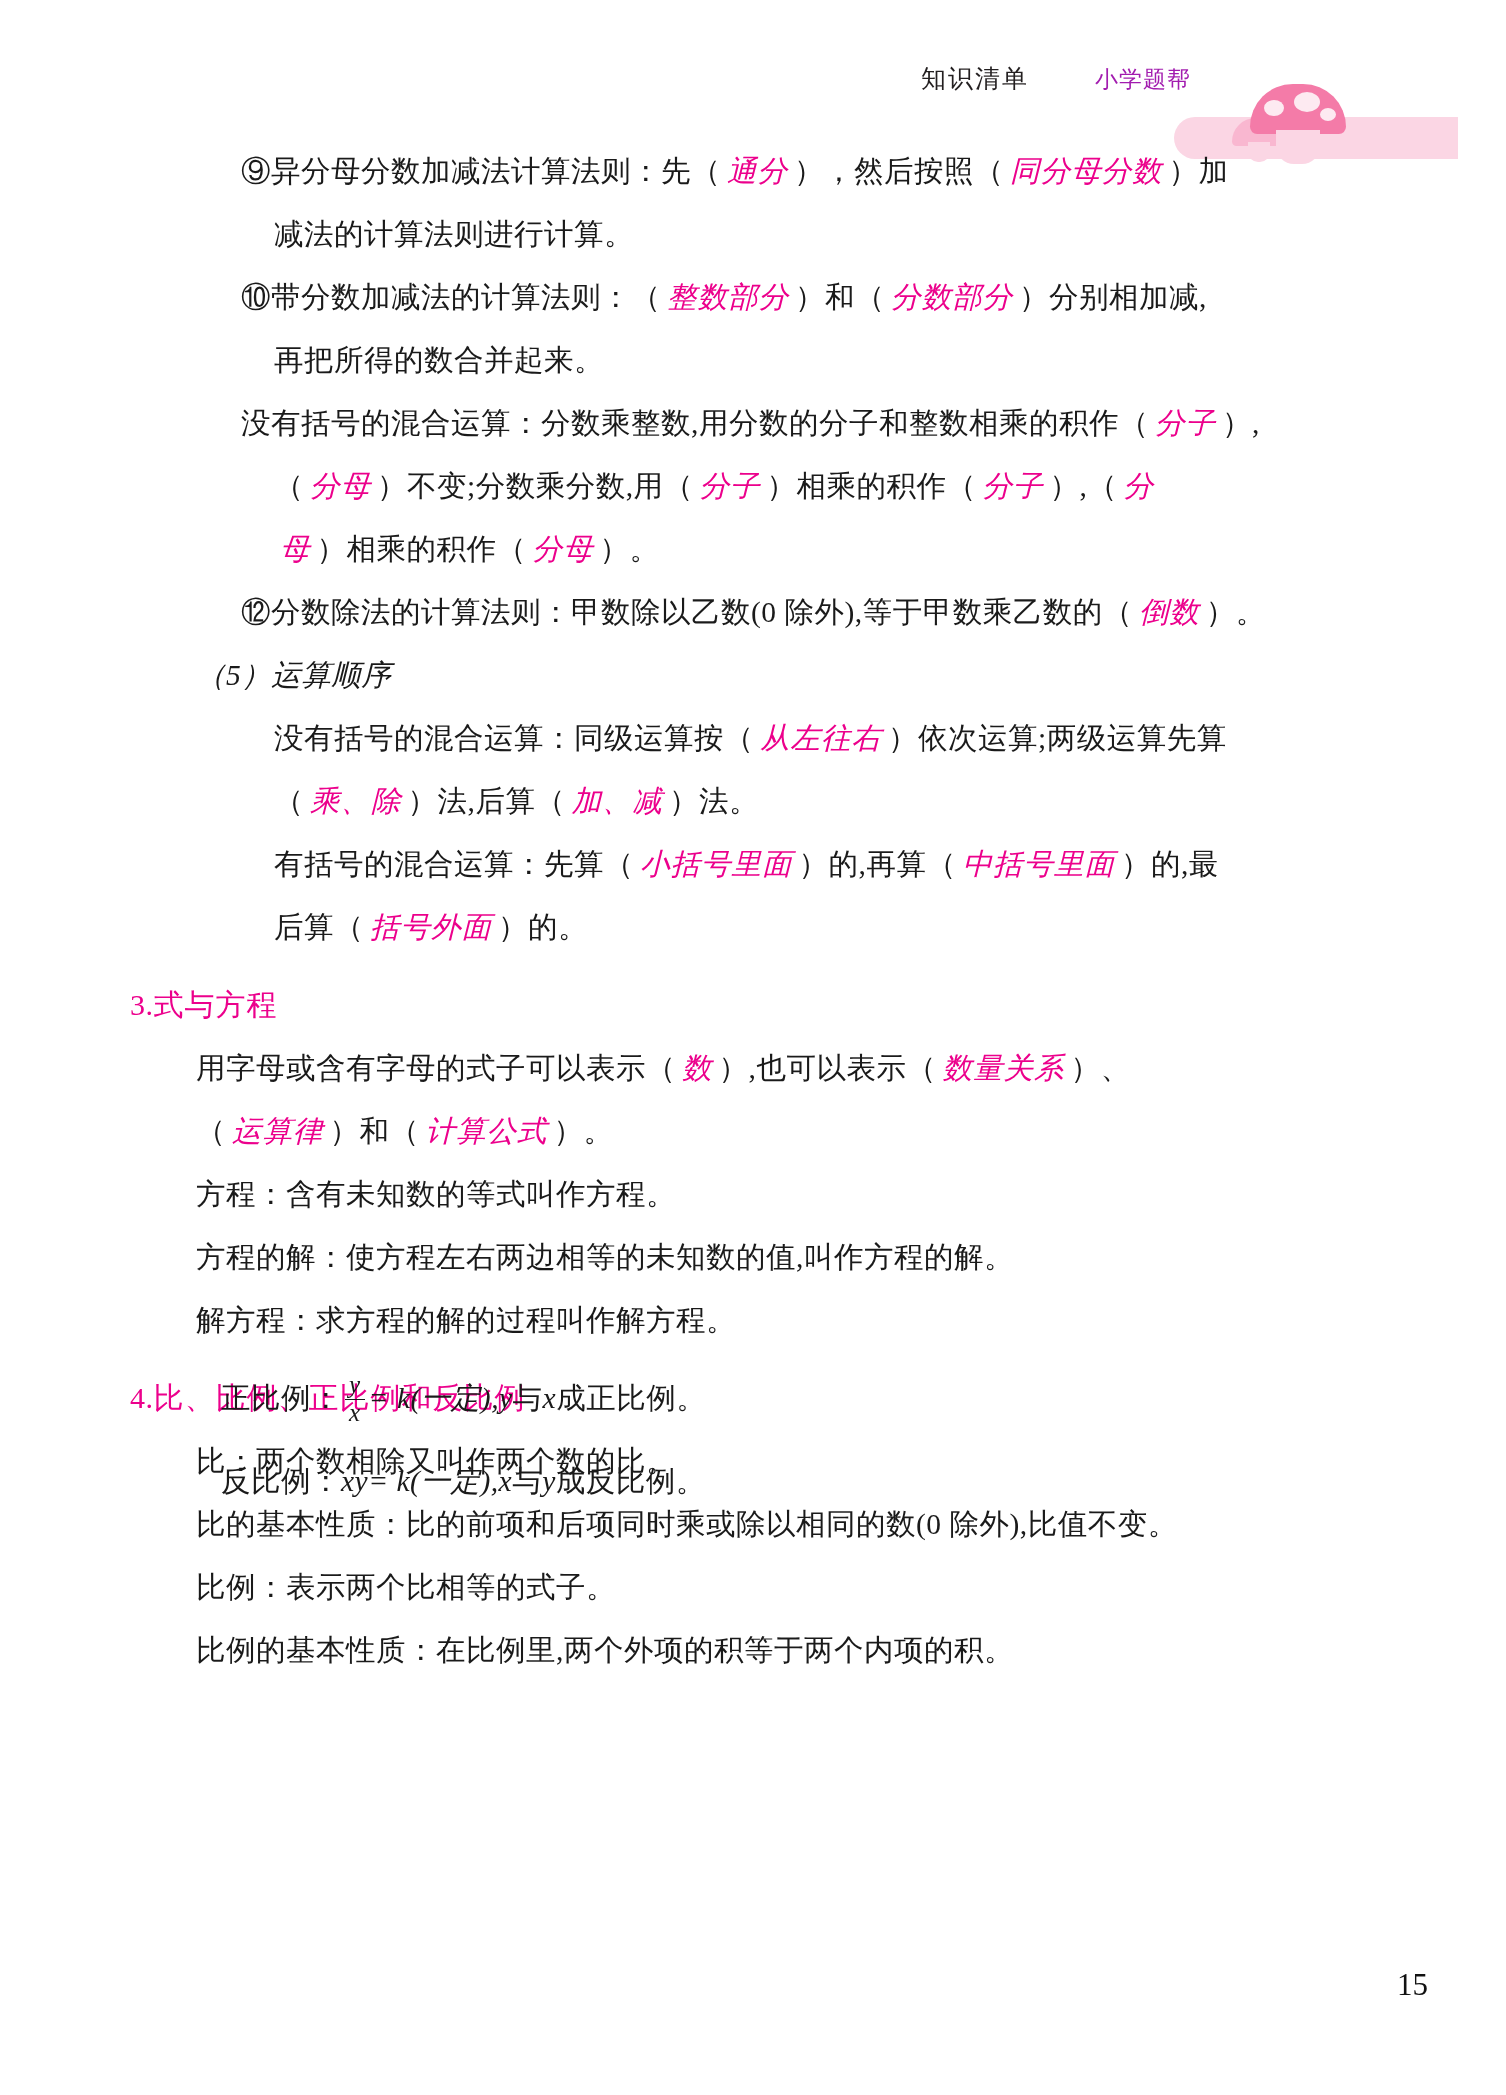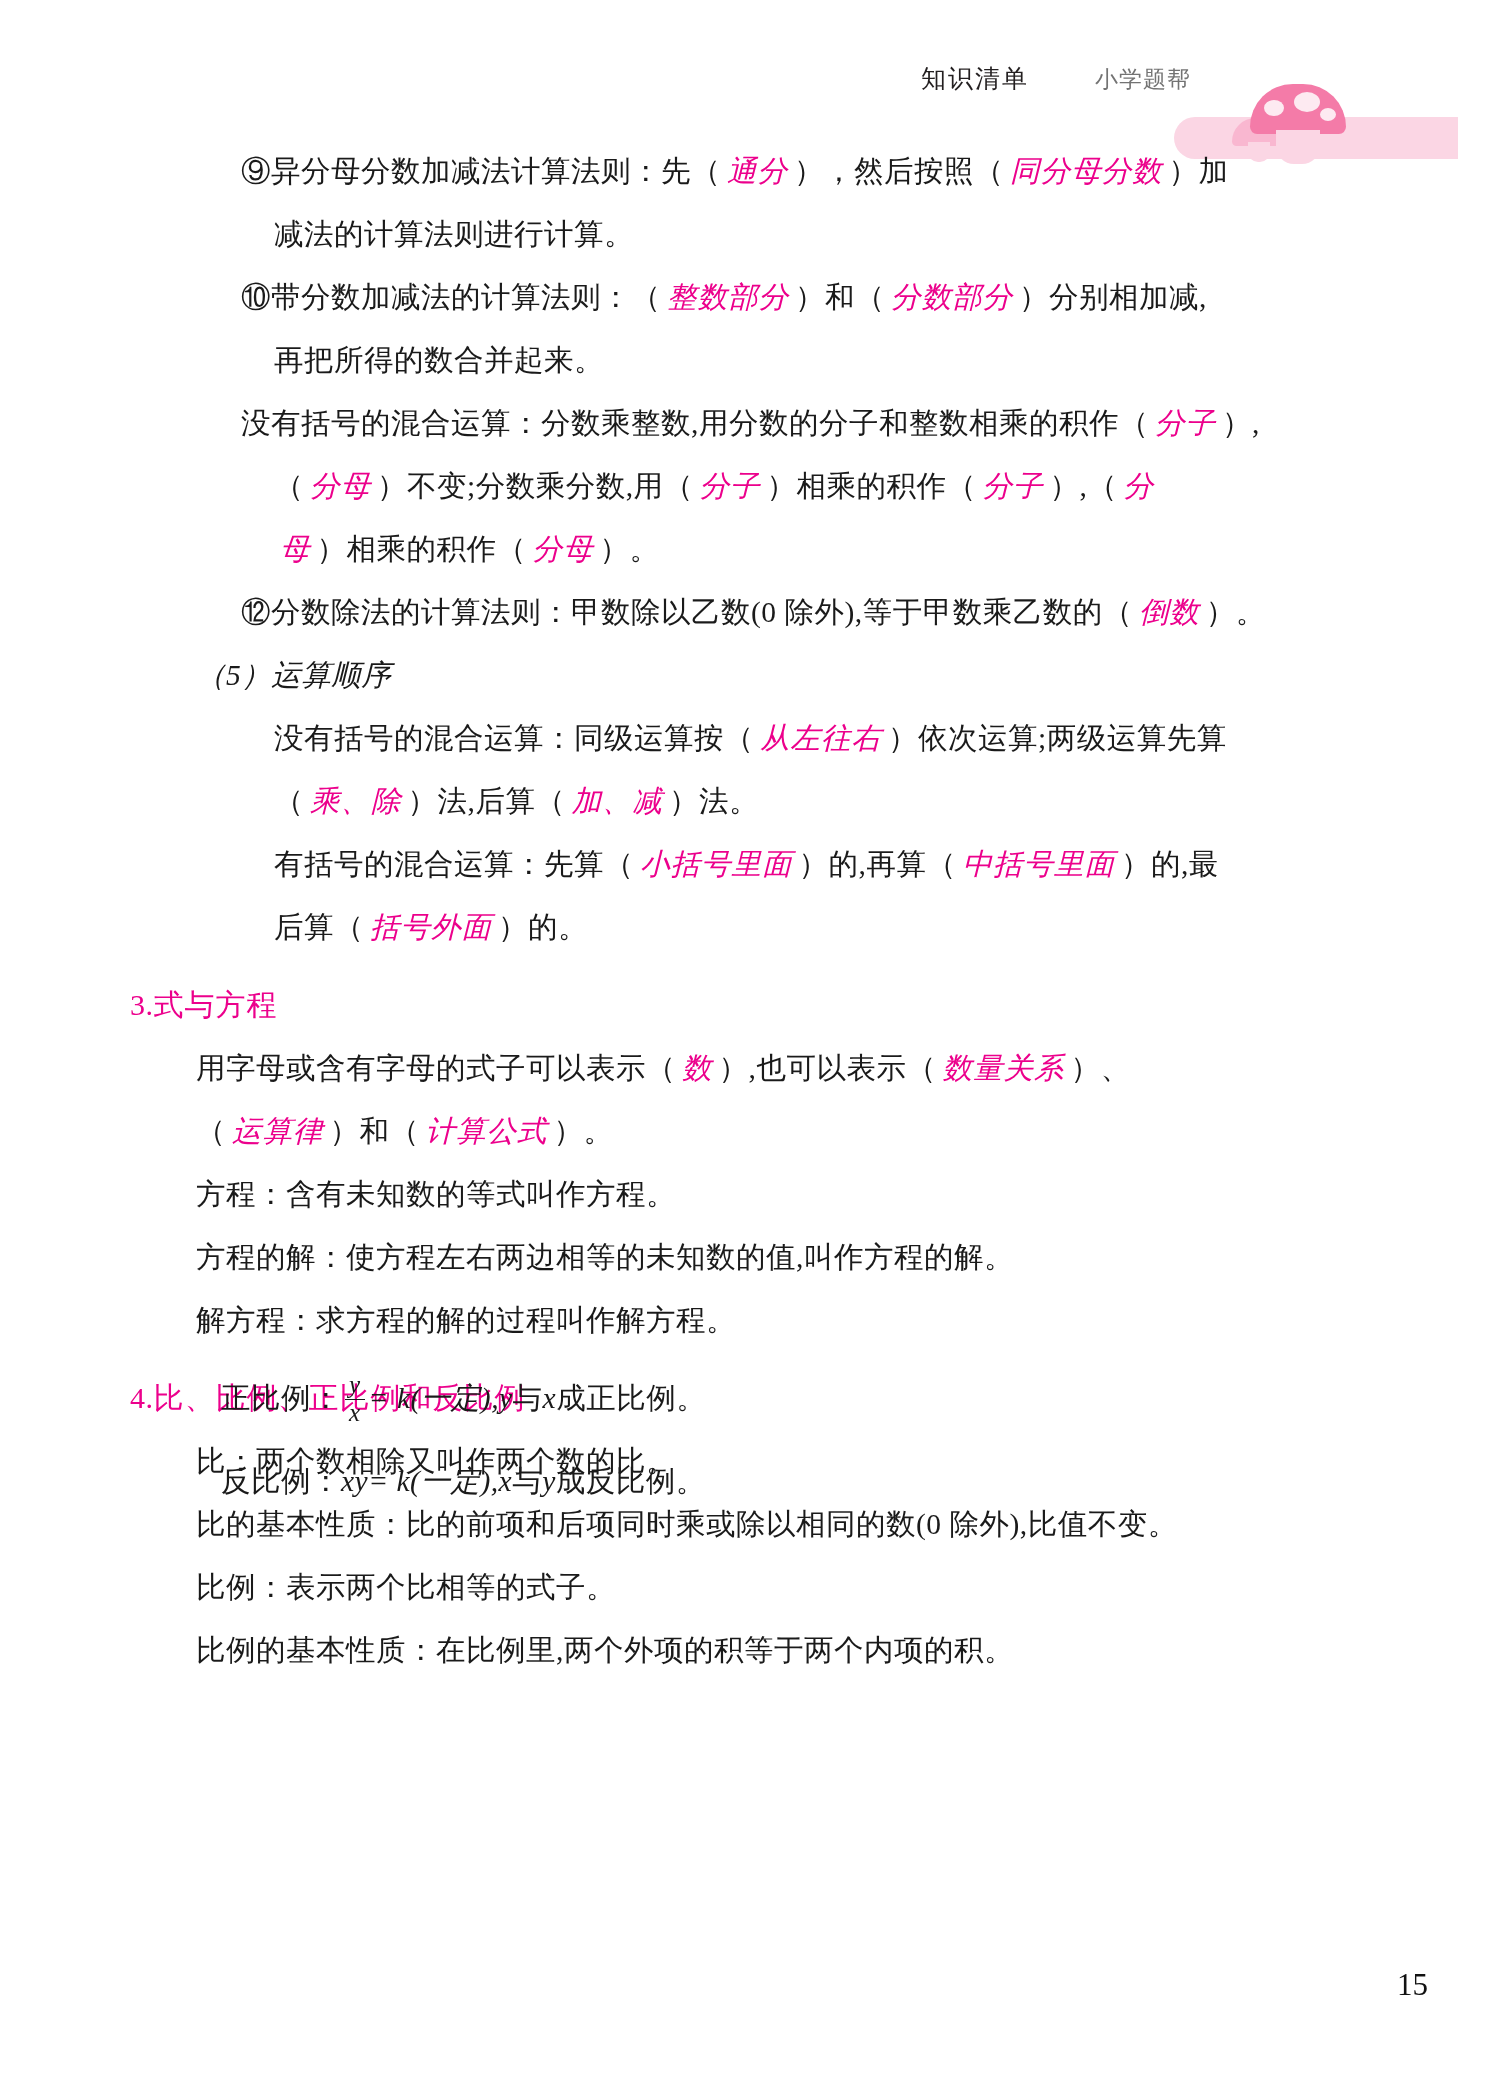--- a/index.html
+++ b/index.html
@@ -38,21 +38,21 @@
     color: #231f20;
     font-family: "Liberation Serif", serif;
     margin-left: 36px;
   }
   .header-brand {
     position: absolute;
     left: 1095px;
     top: 2px;
     font-size: 23px;
     letter-spacing: 1px;
-    color: #737373;
+    color: #a21caf;
   }
   .header-bar {
     position: absolute;
     left: 1174px;
     top: 55px;
     width: 284px;
     height: 42px;
     background: #fbd6e4;
     border-radius: 21px 0 0 21px;
   }

